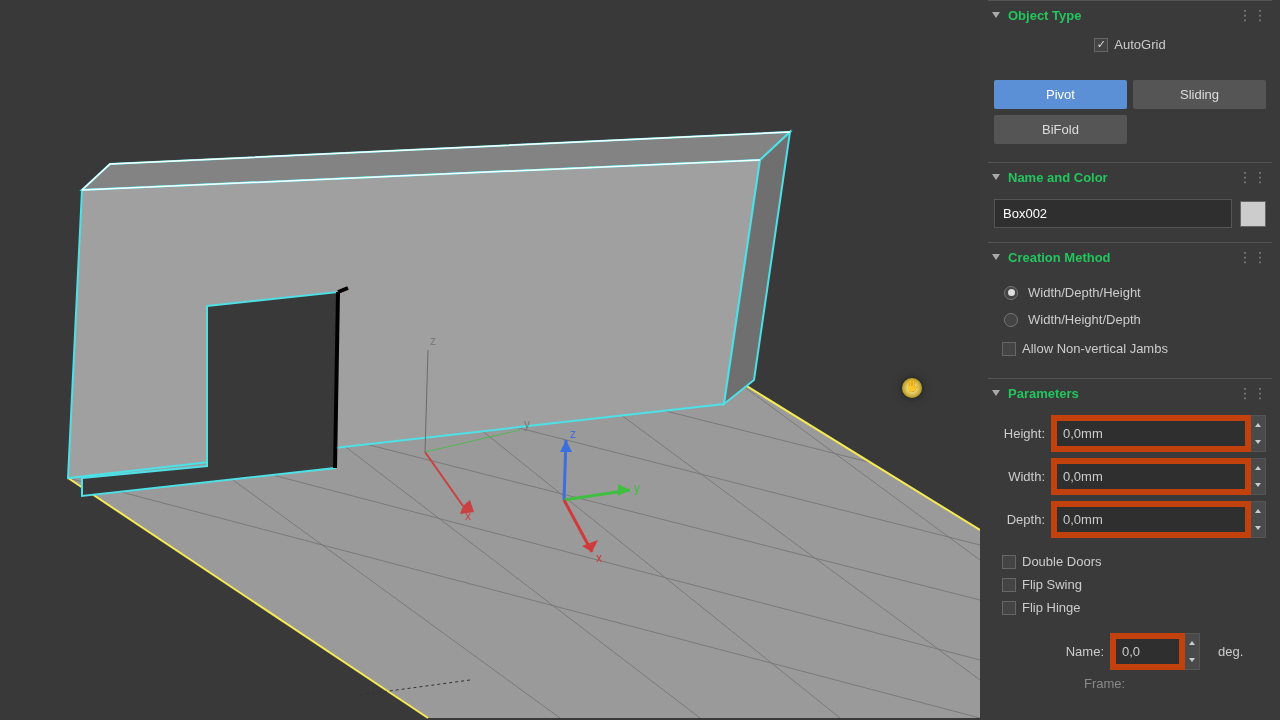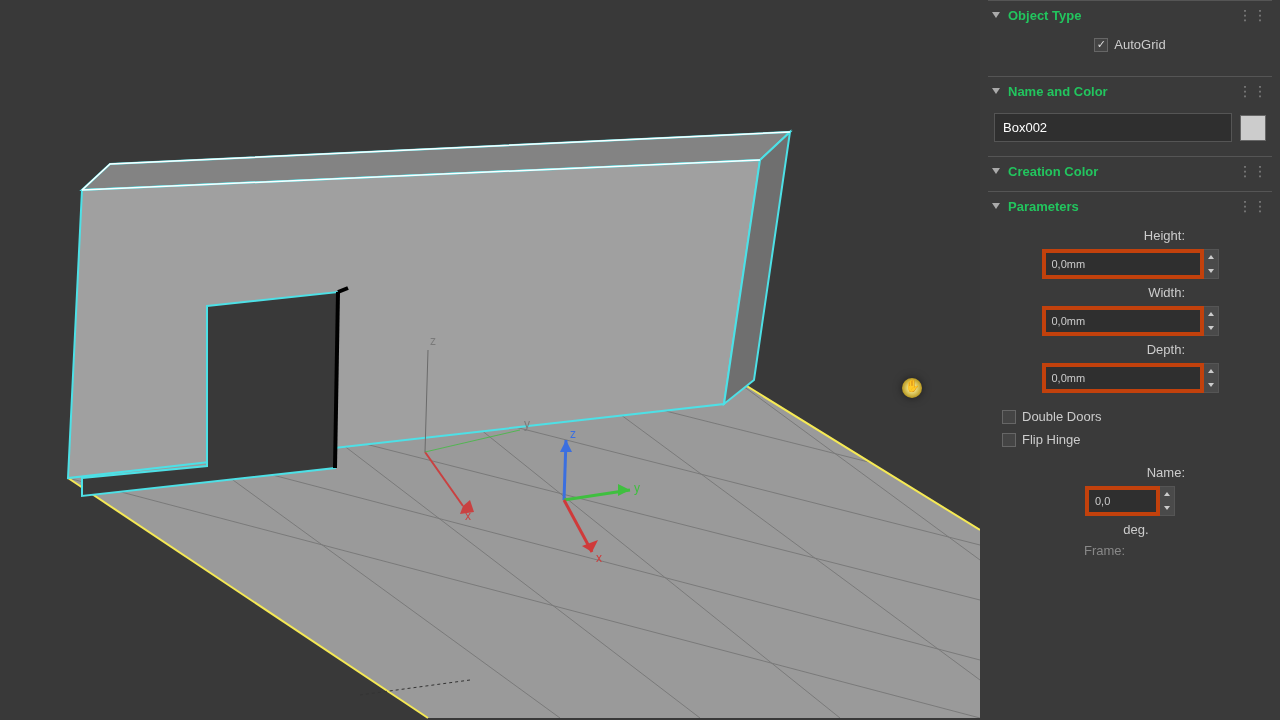--- a/index.html
+++ b/index.html
@@ -8,37 +8,37 @@
 .viewport svg { position: absolute; top: 0; left: 0; width: 100%; height: 100%; }
 .cursor-hand { position: absolute; width: 20px; height: 20px; background: radial-gradient(circle, #e8d97a 30%, #b89820 70%); border-radius: 50%; box-shadow: 0 0 8px rgba(0,0,0,0.5); top: 378px; left: 902px; }
 .cursor-hand::before { content: "✋"; position: absolute; font-size: 12px; left: 3px; top: 1px; color: #000; }
 .panel { width: 300px; background: #3a3a3a; height: 100%; padding: 0 8px; overflow-y: auto; }
 .rollout { margin-bottom: 6px; }
 .rollout-header { display: flex; align-items: center; padding: 6px 4px; cursor: pointer; border-top: 1px solid #555; position: relative; }
 .rollout-header .twisty { width: 0; height: 0; border-left: 4px solid transparent; border-right: 4px solid transparent; border-top: 6px solid #aaa; margin-right: 8px; }
 .rollout-header .title { font-weight: bold; color: #22c55e; flex: 1; }
 .rollout-header .dots { color: #888; font-size: 14px; letter-spacing: 1px; }
 .rollout-body { padding: 8px 6px; }
-.checkbox-row { display: flex; align-items: center; justify-content: center; margin-bottom: 10px; gap: 6px; }
+.checkbox-row { display: flex; align-items: center; justify-content: center; margin-bottom: 28px; gap: 6px; }
 .checkbox-row.left { justify-content: flex-start; padding-left: 8px; margin-bottom: 8px; }
 .checkbox { width: 14px; height: 14px; border: 1px solid #666; background: #444; display: flex; align-items: center; justify-content: center; cursor: pointer; }
 .checkbox.checked::after { content: "✓"; color: #ddd; font-size: 11px; line-height: 1; }
 .btn-grid { display: grid; grid-template-columns: 1fr 1fr; gap: 6px; margin-bottom: 4px; }
 .btn { padding: 7px 0; text-align: center; background: #555; color: #ddd; border-radius: 2px; cursor: pointer; border: none; font-size: 13px; }
 .btn.active { background: #5b8fd6; color: #fff; }
 .name-row { display: flex; gap: 8px; align-items: center; }
 .text-input { flex: 1; background: #2f2f2f; border: 1px solid #555; color: #ffffff; padding: 6px 8px; font-size: 13px; }
 .color-swatch { width: 26px; height: 26px; background: #cccccc; border: 1px solid #666; cursor: pointer; }
 .radio-row { display: flex; align-items: center; gap: 10px; padding: 6px 10px; cursor: pointer; }
 .radio { width: 14px; height: 14px; border-radius: 50%; border: 1px solid #777; background: #444; display: flex; align-items: center; justify-content: center; }
 .radio.checked::after { content: ""; width: 7px; height: 7px; background: #ddd; border-radius: 50%; }
-.param-row { display: flex; align-items: center; margin-bottom: 6px; gap: 6px; flex-direction: column; }
+.param-row { display: flex; align-items: center; margin-bottom: 6px; gap: 6px; }
 .param-label { width: 110px; text-align: right; }
 .spinner { flex: 1; display: flex; }
-.spinner input { flex: 1; background: #2f2f2f; border: 4px solid #c2410c; color: #ccc; padding: 5px 6px; font-size: 11px; min-width: 0; }
+.spinner input { flex: 1; background: #2f2f2f; border: 6px solid #c2410c; color: #ccc; padding: 5px 6px; font-size: 13px; min-width: 0; }
 .spinner .arrows { width: 15px; display: flex; flex-direction: column; border: 1px solid #555; border-left: none; }
 .spinner .arrows .up, .spinner .arrows .down { flex: 1; background: #4a4a4a; display: flex; align-items: center; justify-content: center; cursor: pointer; }
 .spinner .arrows .up::after { content: ""; border-left: 3px solid transparent; border-right: 3px solid transparent; border-bottom: 4px solid #ccc; }
 .spinner .arrows .down::after { content: ""; border-left: 3px solid transparent; border-right: 3px solid transparent; border-top: 4px solid #ccc; }
 .unit { margin-left: 12px; }
 .frame-text { color: #888; padding-left: 90px; }
 </style>
 </head>
 <body>
 
@@ -119,42 +119,62 @@
     <div class="rollout-header">
       <span class="twisty"></span>
       <span class="title">Object Type</span>
       <span class="dots">⋮⋮</span>
     </div>
     <div class="rollout-body">
       <div class="checkbox-row">
         <span class="checkbox checked"></span>
         <span>AutoGrid</span>
       </div>
+      <div class="btn-grid">
+        <button class="btn active">Pivot</button>
+        <button class="btn">Sliding</button>
+        <button class="btn">BiFold</button>
+        <span></span>
+      </div>
     </div>
   </div>
 
   <div class="rollout">
     <div class="rollout-header">
       <span class="twisty"></span>
       <span class="title">Name and Color</span>
       <span class="dots">⋮⋮</span>
     </div>
     <div class="rollout-body">
       <div class="name-row">
         <input class="text-input" value="Box002" style="">
         <div class="color-swatch"></div>
       </div>
     </div>
   </div>
 
   <div class="rollout">
     <div class="rollout-header">
       <span class="twisty"></span>
-      <span class="title">Creation Color</span>
-      <span class="dots">⋮⋮</span>
+      <span class="title">Creation Method</span>
+      <span class="dots">⋮⋮</span>
+    </div>
+    <div class="rollout-body">
+      <div class="radio-row">
+        <span class="radio checked"></span>
+        <span>Width/Depth/Height</span>
+      </div>
+      <div class="radio-row">
+        <span class="radio"></span>
+        <span>Width/Height/Depth</span>
+      </div>
+      <div class="checkbox-row left" style="margin-top:8px;">
+        <span class="checkbox"></span>
+        <span>Allow Non-vertical Jambs</span>
+      </div>
     </div>
   </div>
 
   <div class="rollout">
     <div class="rollout-header">
       <span class="twisty"></span>
       <span class="title">Parameters</span>
       <span class="dots">⋮⋮</span>
     </div>
     <div class="rollout-body">
@@ -188,20 +208,24 @@
             </div>
         </div>
       </div>
       <div style="height:10px;"></div>
       <div class="checkbox-row left">
         <span class="checkbox"></span>
         <span>Double Doors</span>
       </div>
       <div class="checkbox-row left">
         <span class="checkbox"></span>
+        <span>Flip Swing</span>
+      </div>
+      <div class="checkbox-row left">
+        <span class="checkbox"></span>
         <span>Flip Hinge</span>
       </div>
       <div style="height:10px;"></div>
       <div class="param-row">
         <span class="param-label">Name:</span>
         <div class="spinner" style="max-width:90px;">
           <input value="0,0" style="">
           <div class="arrows">
               <div class="up"></div>
               <div class="down"></div>

